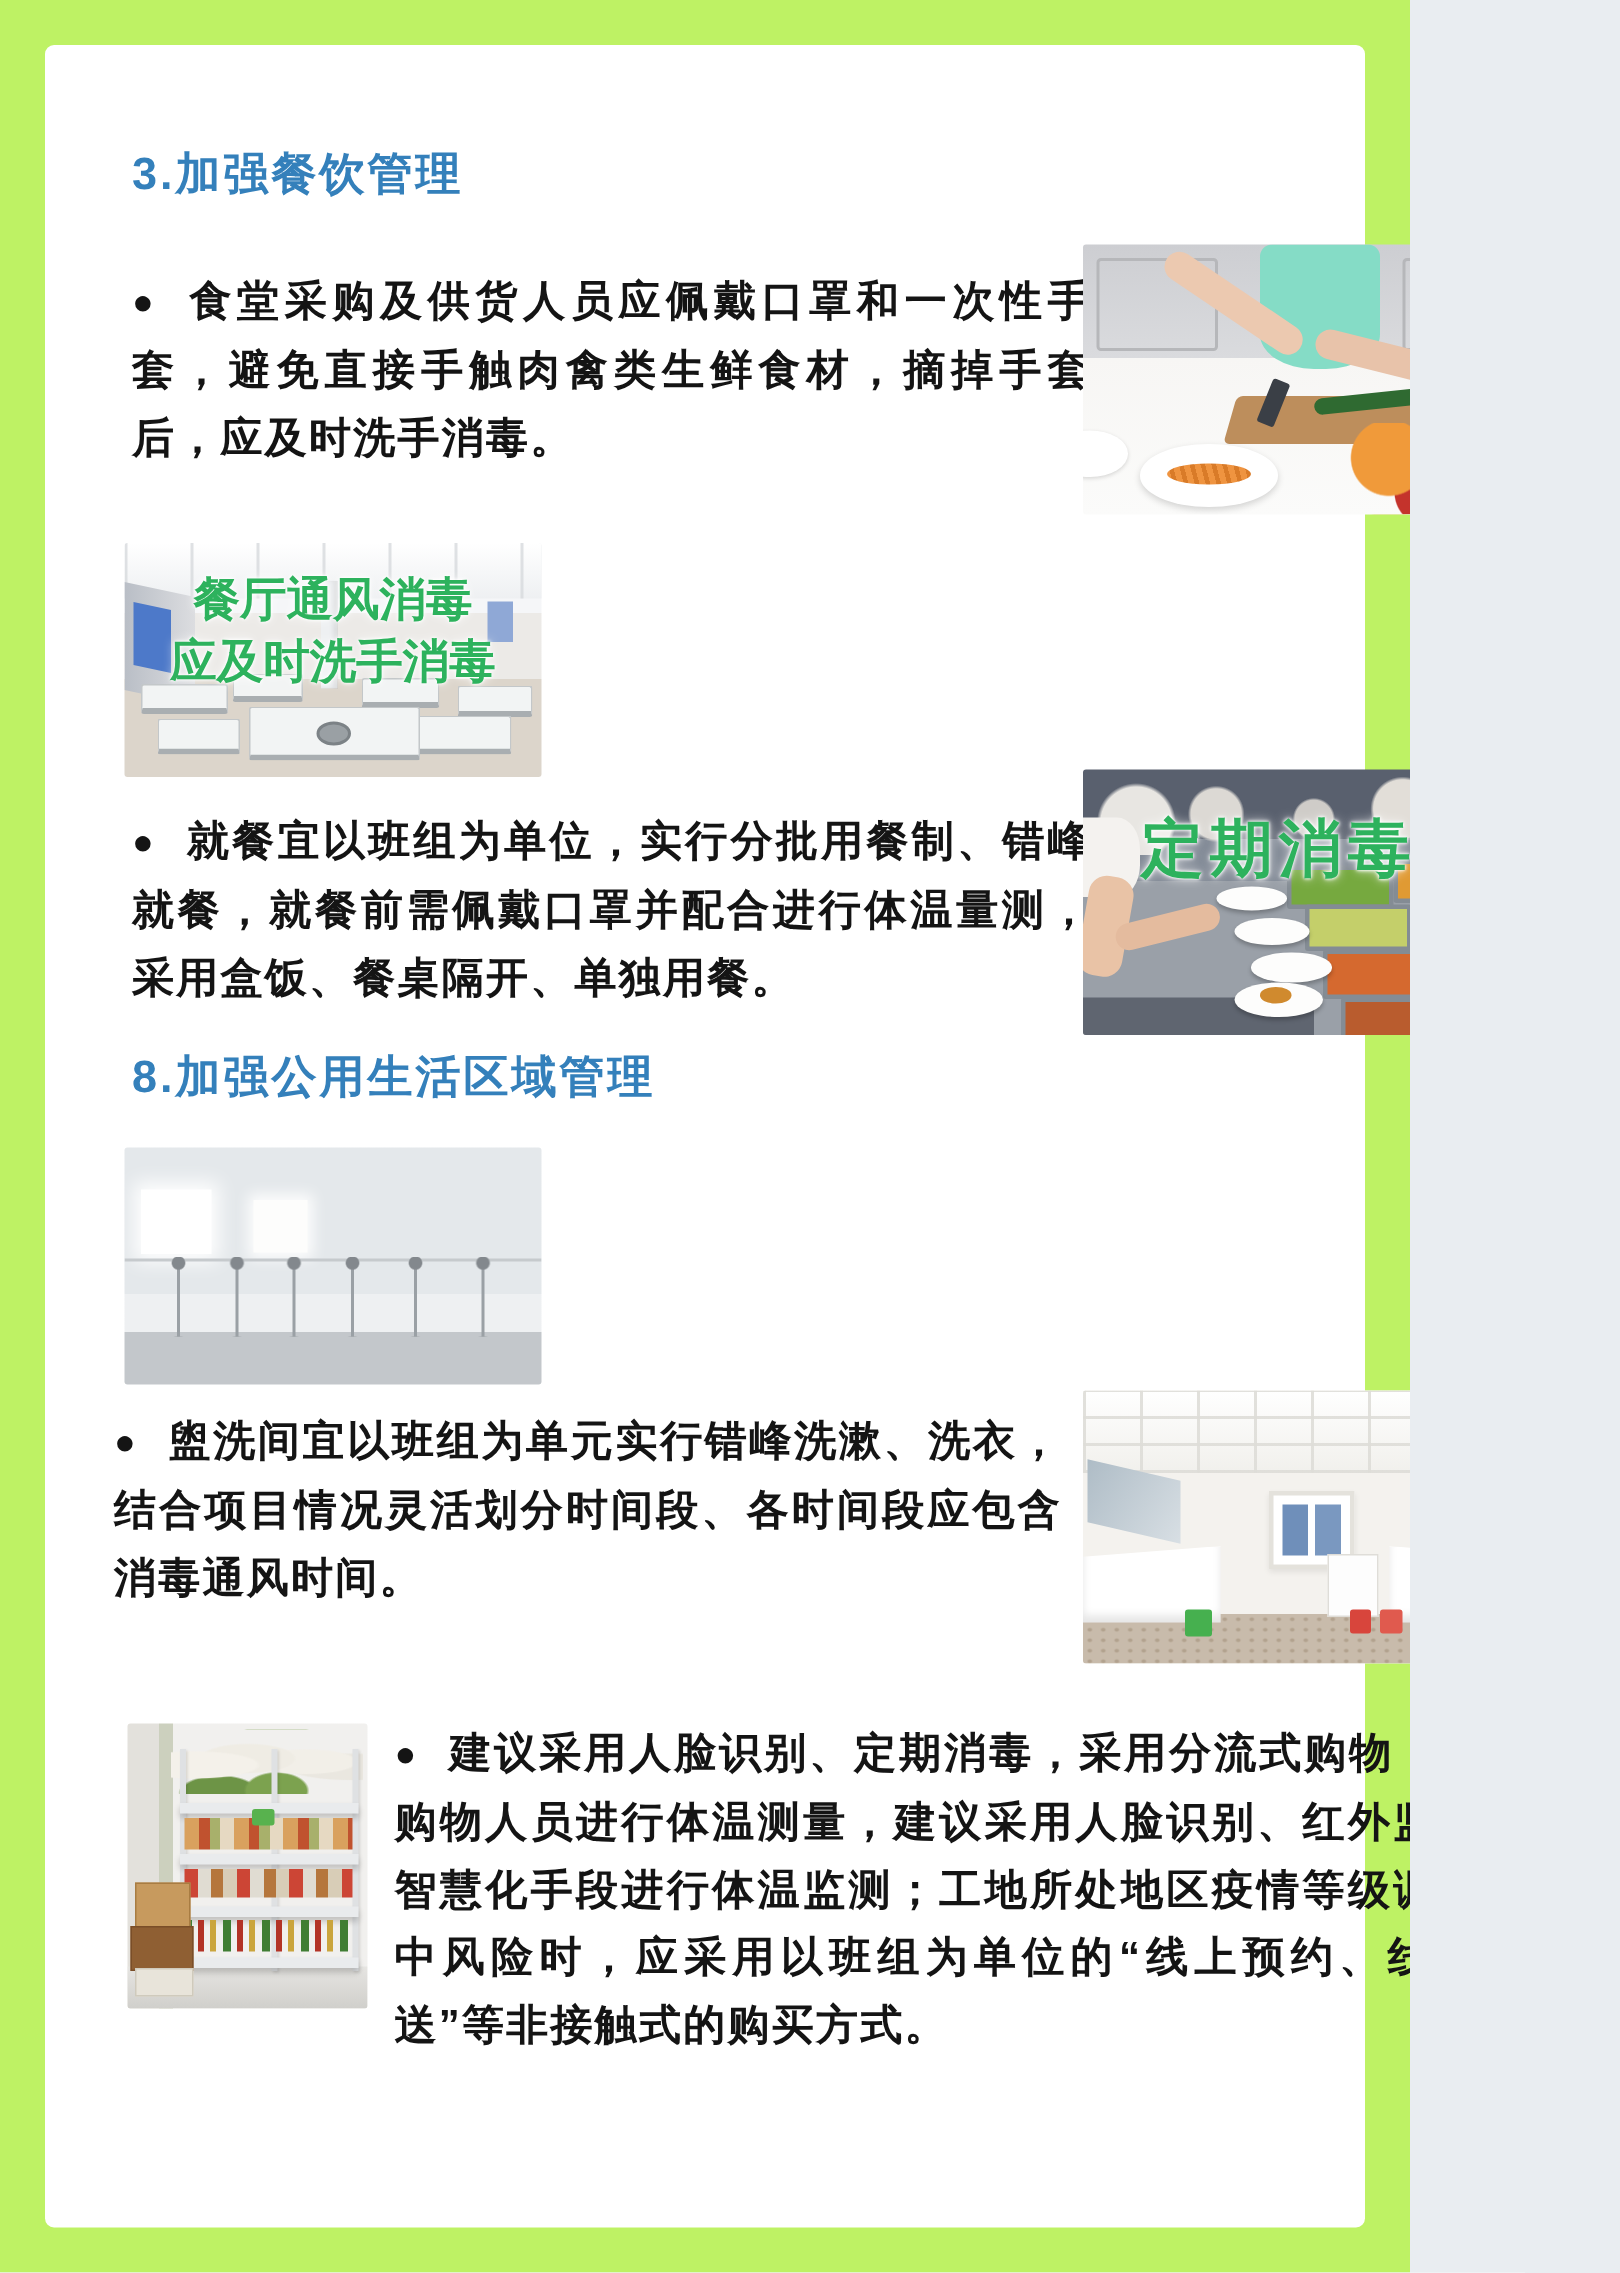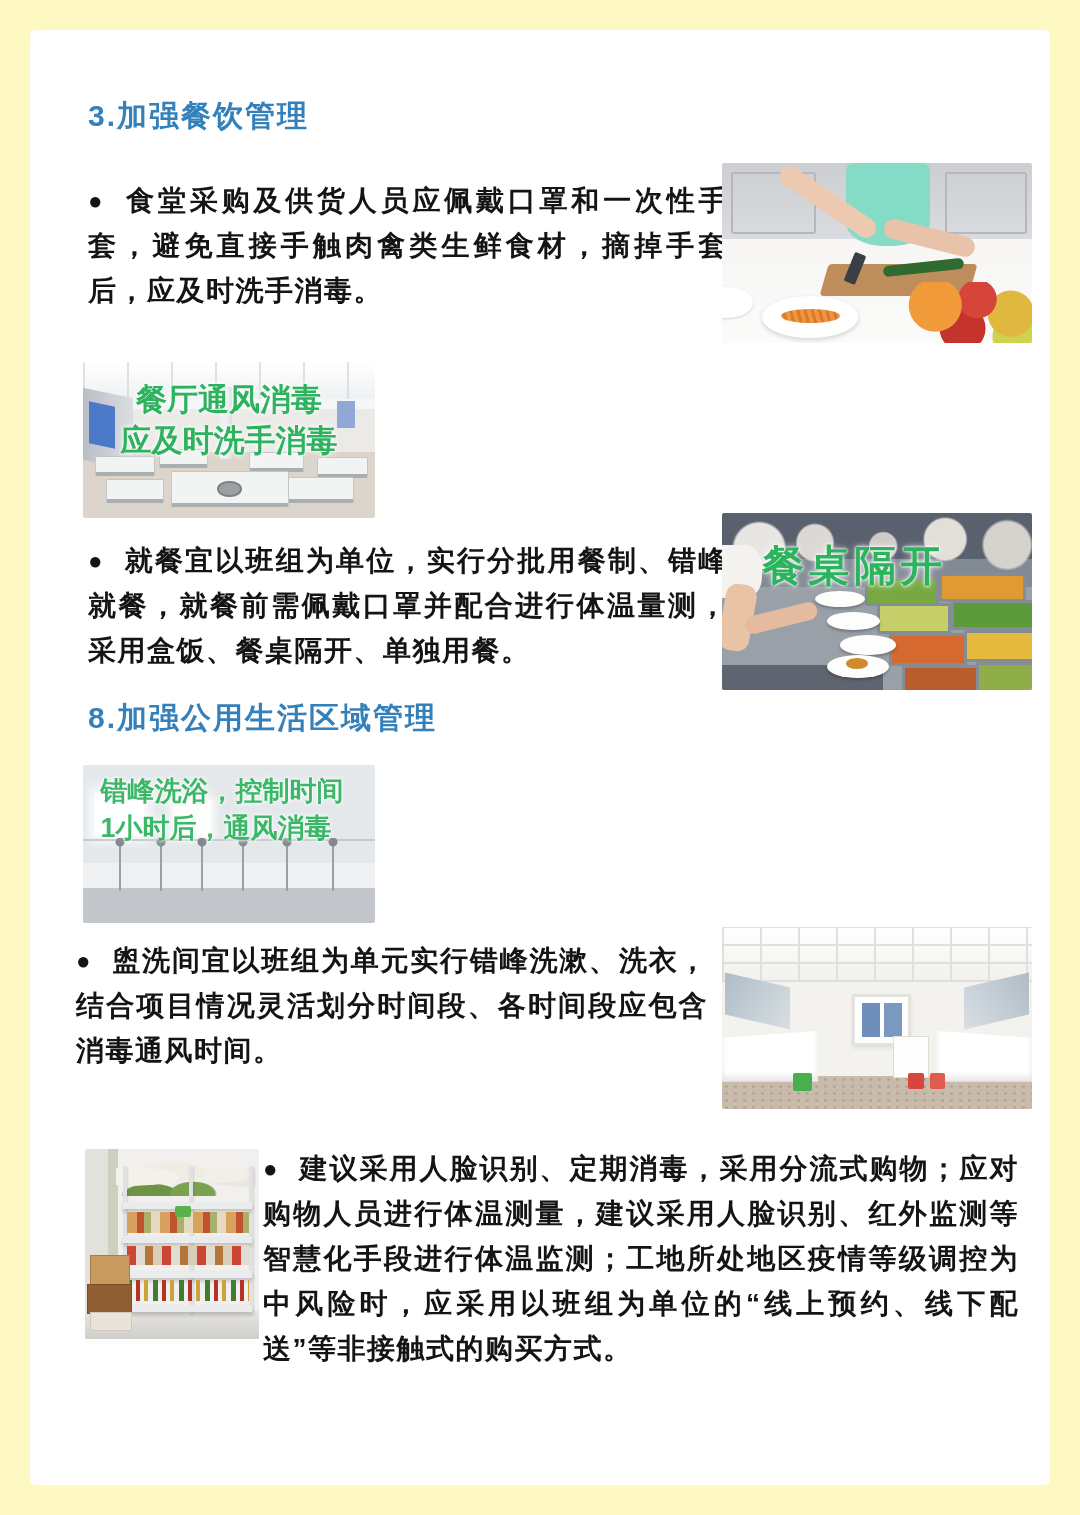--- a/index.html
+++ b/index.html
@@ -1,23 +1,23 @@
 <!DOCTYPE html>
 <html><head>
 <meta charset="utf-8">
 <style>
   html,body{margin:0;padding:0;background:#e9edf1;}
-  .page{position:relative;width:1080px;height:1515px;background:#fef9c3;overflow:hidden;
+  .page{position:relative;width:940px;height:1515px;background:#bef264;overflow:hidden;
         font-family:"Liberation Sans","DejaVu Sans",sans-serif;}
   .canvas{position:absolute;left:30px;top:30px;right:30px;bottom:30px;background:#ffffff;border-radius:6px;}
   .heading{position:absolute;color:#3480bb;font-size:30px;font-weight:600;letter-spacing:2px;white-space:nowrap;}
   .para{position:absolute;margin:0;color:#141414;font-size:28px;line-height:45px;font-weight:600;
         letter-spacing:1.5px;text-align:justify;text-justify:inter-character;}
   .dot{display:inline-block;margin-right:20px;font-size:24px;vertical-align:1px;}
-  .photo{position:absolute;overflow:hidden;border-radius:2px;background:#ddd;padding-left:14px;}
+  .photo{position:absolute;overflow:hidden;border-radius:2px;background:#ddd;}
   .shape{position:absolute;}
   .ov{position:absolute;color:#2db25d;font-weight:700;
       text-shadow:0 0 3px rgba(255,255,255,.95),0 0 7px rgba(255,255,255,.85),0 0 2px rgba(255,255,255,1);}
   
   .ph-kitchen{background:linear-gradient(180deg,#cdced2 0%,#dadbde 42%,#f7f6f4 42%,#fbfbfa 100%);}
   .k-dr1{left:3%;top:5%;width:26%;height:32%;border:2px solid #b6b7ba;border-radius:3px;}
   .k-dr2{left:72%;top:5%;width:25%;height:32%;border:2px solid #b6b7ba;border-radius:3px;}
   .k-apron{left:40%;top:0;width:27%;height:46%;background:#85dcc6;border-radius:8px 8px 45% 45%/8px 8px 28% 28%;}
   .k-arml{left:16%;top:16%;width:36%;height:11%;background:#ecc9b0;border-radius:14px;transform:rotate(34deg);}
   .k-armr{left:52%;top:36%;width:30%;height:11%;background:#e8c3aa;border-radius:14px;transform:rotate(14deg);}
@@ -173,39 +173,35 @@
     <div class="shape b-cell" style="left:82%;top:84%;width:18%;height:16%;background:#8fae49;"></div>
     <div class="shape b-edge"></div>
     <div class="shape b-plate" style="left:30%;top:44%;width:16%;height:9%;"></div>
     <div class="shape b-plate" style="left:34%;top:56%;width:17%;height:10%;"></div>
     <div class="shape b-plate" style="left:38%;top:69%;width:18%;height:11%;"></div>
     <div class="shape b-plate" style="left:34%;top:80%;width:20%;height:13%;"></div>
     <div class="shape b-food"></div>
     <div class="shape b-shirt"></div>
     <div class="shape b-arm1"></div>
     <div class="shape b-arm2"></div>
-    <div class="ov ov-buffet">餐桌隔开</div>
+    <div class="ov ov-buffet">定期消毒</div>
   </div>
 
   <div class="heading" style="left:88px;top:698px;">8.加强公用生活区域管理</div>
 
   <div class="photo ph-shower" style="left:83px;top:765px;width:278px;height:158px;">
     <div class="shape s-win1"></div>
     <div class="shape s-win2"></div>
     <div class="shape s-rail"></div>
     <div class="shape s-pipe" style="left:11%;"></div>
     <div class="shape s-pipe" style="left:25%;"></div>
     <div class="shape s-pipe" style="left:39%;"></div>
     <div class="shape s-pipe" style="left:53%;"></div>
     <div class="shape s-pipe" style="left:68%;"></div>
     <div class="shape s-pipe" style="left:84%;"></div>
-    <div class="ov ov-shower">
-      <div>错峰洗浴，控制时间</div>
-      <div>1小时后，通风消毒</div>
-    </div>
   </div>
 
 
   <p class="para" style="left:76px;top:938px;width:632px;"><span class="dot">●</span><span>盥洗间宜以班组为单元实行错峰洗漱、洗衣，结合项目情况灵活划分时间段、各时间段应包含消毒通风时间。</span></p>
 
   <div class="photo ph-wash" style="left:722px;top:927px;width:296px;height:182px;">
     <div class="shape w-ceil"></div>
     <div class="shape w-floor"></div>
     <div class="shape w-mirl"></div>
     <div class="shape w-mirr"></div>

